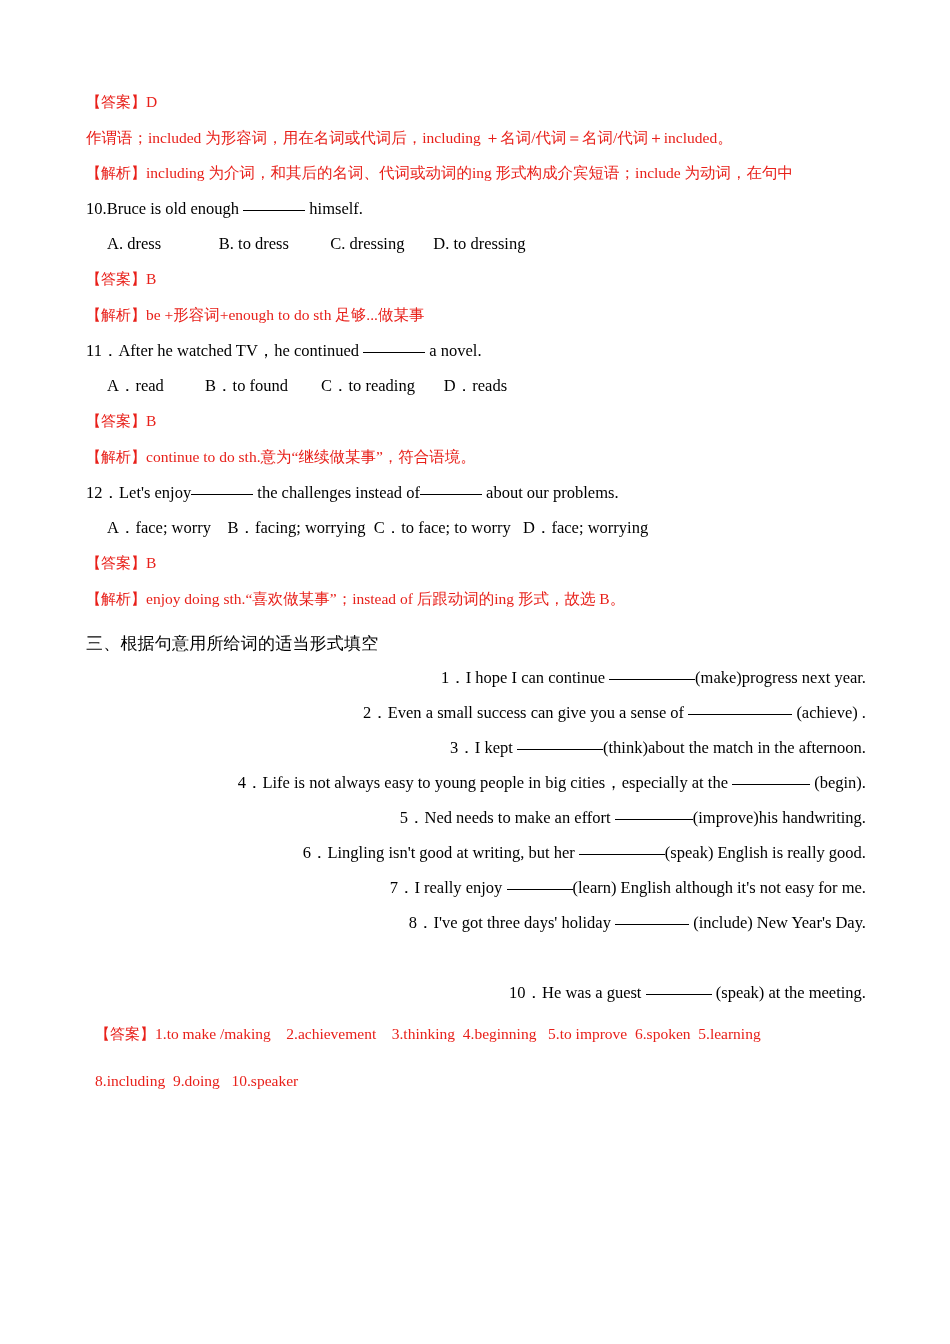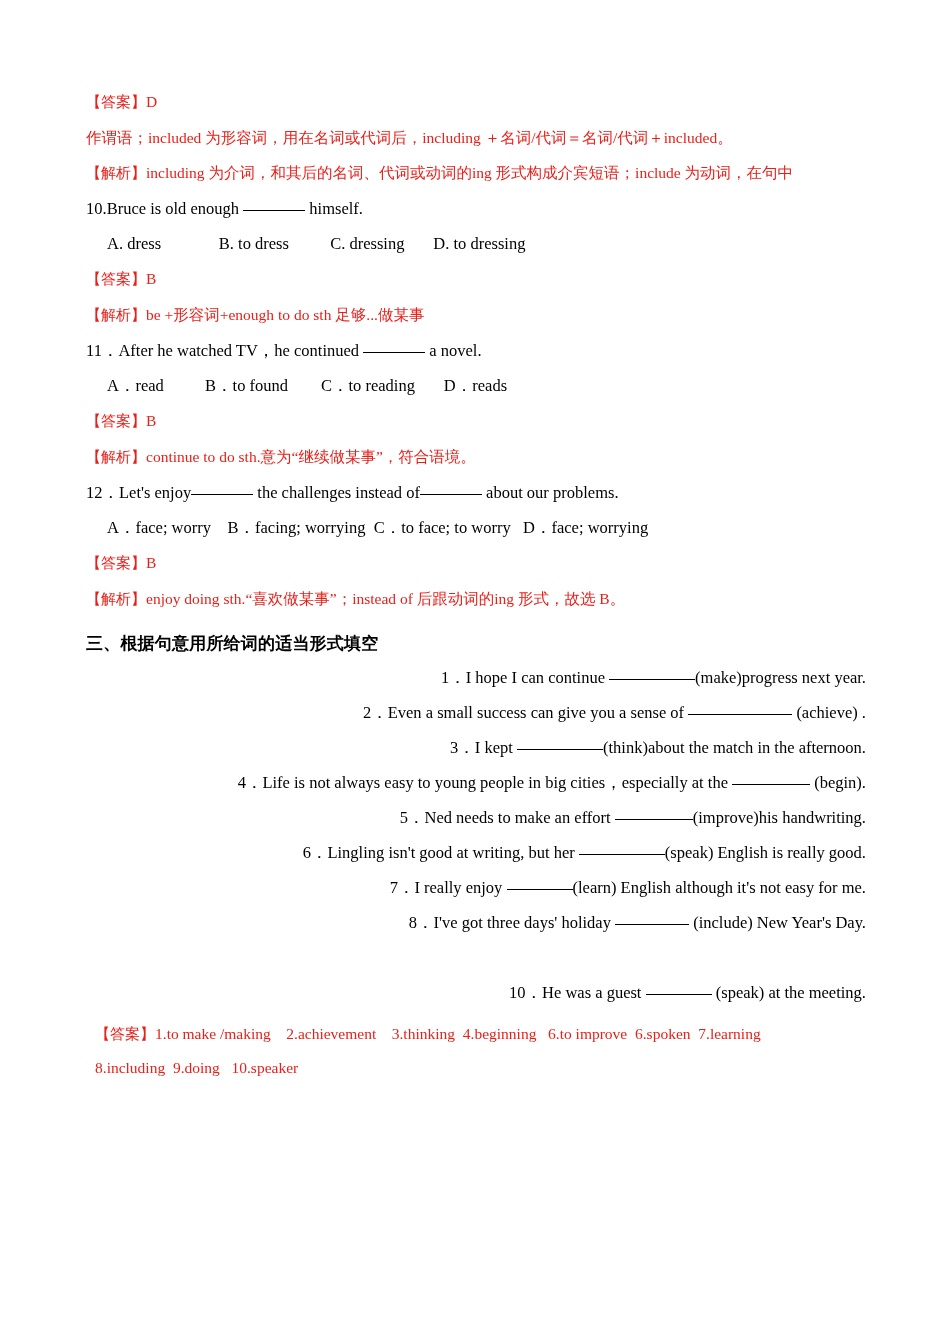--- a/index.html
+++ b/index.html
@@ -43,21 +43,21 @@
     border-bottom: 1px solid #000;
     display: inline-block;
     vertical-align: baseline;
     position: relative;
     top: -3px;
     height: 13px;
   }
   
   .section-heading {
     font-family: "DejaVu Sans", "Liberation Sans", sans-serif;
-    font-weight: bold;
+    font-weight: normal;
     font-size: 17px;
     line-height: 34px;
     color: #000000;
     margin-top: 9px;
     letter-spacing: 0.2px;
   }
   
   .fill-item {
     font-size: 16.5px;
     line-height: 35px;
@@ -122,16 +122,16 @@
 
   <div class="fill-item"><span>7．</span><span>I really enjoy </span><span class="blankline" style="width:66px"></span><span>(learn) English although it's not easy for me.</span></div>
 
   <div class="fill-item"><span>8．</span><span>I've got three days' holiday </span><span class="blankline" style="width:74px"></span><span> (include) New Year's Day.</span></div>
 
   <div class="spacer-gap"></div>
 
 
   <div class="fill-item"><span>10．</span><span>He was a guest </span><span class="blankline" style="width:66px"></span><span> (speak) at the meeting.</span></div>
 
-  <div class="answers-block"><span class="tag">【答案】</span><span>1.to make /making    2.achievement    3.thinking  4.beginning   6.to improve  6.spoken  7.learning</span></div>
-  <div class="answers-block" style="margin-top:0"><span>8.including  9.doing   10.speaker</span></div>
+  <div class="answers-block"><span class="tag">【答案】</span><span>1.to make /making    2.achievement    3.thinking  4.beginning   5.to improve  6.spoken  5.learning</span></div>
+  <div class="answers-block" style="margin-top:13px"><span>8.including  9.doing   10.speaker</span></div>
 
 </div>
 
 </body></html>

